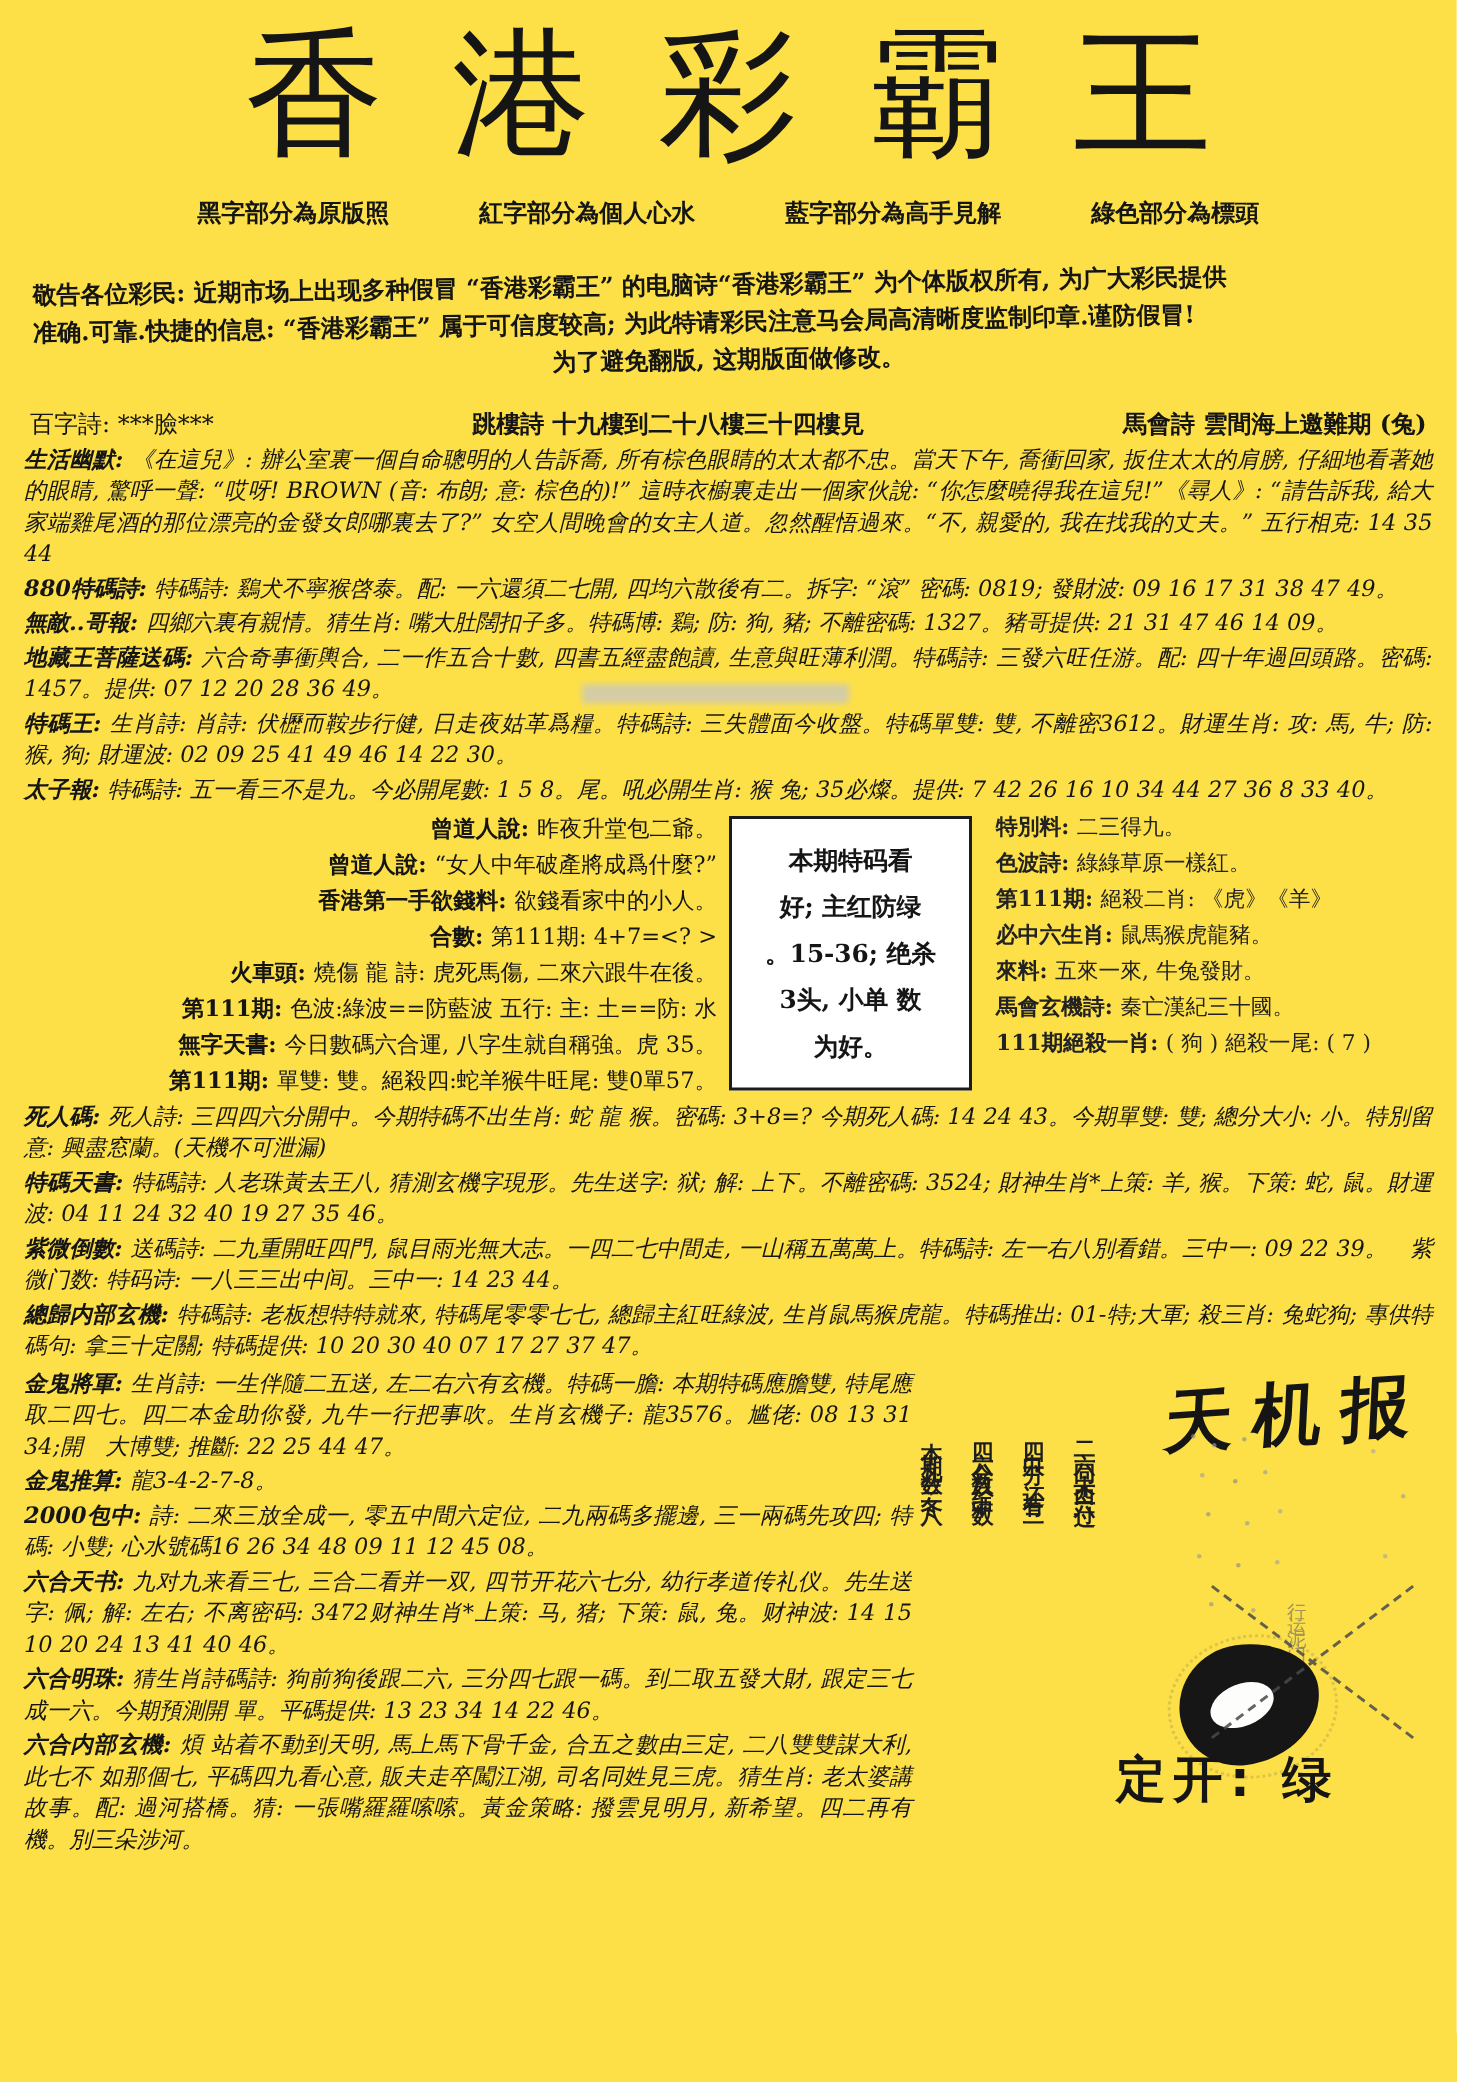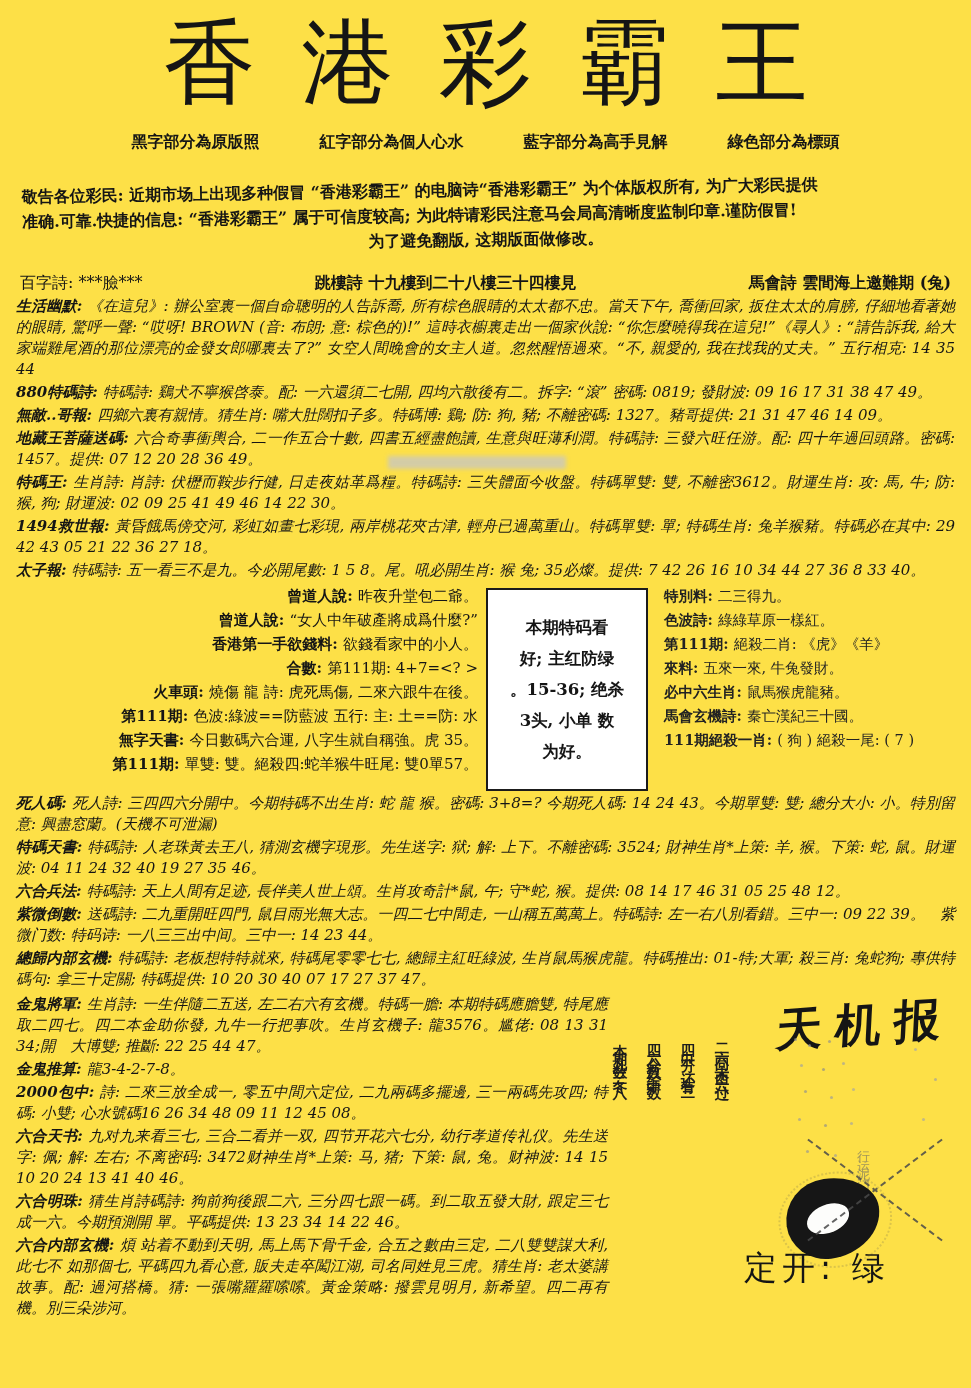--- a/index.html
+++ b/index.html
@@ -16,21 +16,21 @@
   .poemrow{display:flex; justify-content:space-between; margin:20px 20px 2px 20px; font-size:16px; line-height:22px;}
   .poemrow .b{font-weight:bold;}
   
   .sec{margin:0 16px; font-size:15px; line-height:21px; text-align:justify;font-style:italic;}
   .para{margin:2px 0;}
   .lbl{font-weight:bold;}
   
   .midzone{display:flex; margin:3px 16px 1px 16px;}
   .mid-left{width:462px;}
   .mid-left .item{line-height:24px; font-size:15px; white-space:nowrap;text-align:right;}
-  .tipsbox{width:150px; border:2px solid #1b1b1b; margin:4px 10px 0 8px; padding:22px 4px;
+  .tipsbox{width:150px; border:2px solid #1b1b1b; margin:4px 10px 0 8px; padding:12px 4px;
            font-size:16.5px; font-weight:bold; line-height:31px; text-align:center; align-self:flex-start;
            background:#fff;}
   .mid-right{flex:1; padding-left:6px;}
   .mid-right .item{line-height:24px; font-size:14.5px; white-space:nowrap; color:#222;}
   
   .bottomzone{display:flex; margin:2px 16px 0 16px;}
   .bottom-left{width:592px;}
   .bottom-right{flex:1; position:relative; height:322px;}
   .tianji{position:absolute; top:2px; right:2px; font-size:46px; font-weight:bold; letter-spacing:13px;
           transform:rotate(-4deg) skewX(-7deg); white-space:nowrap;}
@@ -48,21 +48,21 @@
   .stamp{position:absolute; left:178px; top:186px; width:94px; height:80px; background:#161616;
          border-radius:46% 54% 58% 42% / 52% 44% 56% 48%; transform:rotate(-8deg);}
   .stamp:after{content:""; position:absolute; left:20px; top:26px; width:44px; height:28px; background:#fdfdfb;
          border-radius:50%; transform:rotate(-14deg);}
   .stamp:before{content:""; position:absolute; left:-8px; top:-6px; width:110px; height:92px; border-radius:50%;
          background:transparent; box-shadow:inset 0 0 0 0 #000; border:2px dotted #55555533;}
   .xmark{position:absolute; right:4px; top:128px; width:152px; height:138px; opacity:.85;}
   .xmark:before,.xmark:after{content:""; position:absolute; left:-8px; right:-8px; top:50%; border-top:2px dashed #4a4a4a;}
   .xmark:before{transform:rotate(37deg);}
   .xmark:after{transform:rotate(-37deg);}
-  .dingkai{position:absolute; left:136px; top:254px; font-size:33px; font-weight:normal; letter-spacing:5px;
+  .dingkai{position:absolute; left:136px; top:254px; font-size:33px; font-weight:bold; letter-spacing:5px;
            font-family:"DejaVu Sans","Liberation Sans",sans-serif; white-space:nowrap;}
   .smudge{position:absolute; left:388px; top:456px; width:178px; height:13px; background:#c6c6c6;
           filter:blur(2px); opacity:.75;}
 </style>
 </head>
 <body>
 
 <div class="page">
 
   <div class="title">香港彩霸王</div>
@@ -85,21 +85,20 @@
     <span class="b">跳樓詩  十九樓到二十八樓三十四樓見</span>
     <span class="b">馬會詩  雲間海上邀難期 (兔)</span>
   </div>
 
   <div class="sec">
     <p class="para"><span class="lbl">生活幽默: </span><span>《在這兒》: 辦公室裏一個自命聰明的人告訴喬, 所有棕色眼睛的太太都不忠。當天下午, 喬衝回家, 扳住太太的肩膀, 仔細地看著她的眼睛, 驚呼一聲: “哎呀! BROWN (音: 布朗; 意: 棕色的)!” 這時衣櫥裏走出一個家伙說: “你怎麼曉得我在這兒!”《尋人》: “請告訴我, 給大家端雞尾酒的那位漂亮的金發女郎哪裏去了?” 女空人間晚會的女主人道。忽然醒悟過來。“不, 親愛的, 我在找我的丈夫。” 五行相克: 14 35 44</span></p>
     <p class="para"><span class="lbl">880特碼詩: </span><span>特碼詩: 鷄犬不寧猴啓泰。配: 一六還須二七開, 四均六散後有二。拆字: “滾” 密碼: 0819; 發財波: 09 16 17 31 38 47 49。</span></p>
     <p class="para"><span class="lbl">無敵..哥報: </span><span>四鄉六裏有親情。猜生肖: 嘴大肚闊扣子多。特碼博: 鷄; 防: 狗, 豬; 不離密碼: 1327。豬哥提供: 21 31 47 46 14 09。</span></p>
     <p class="para"><span class="lbl">地藏王菩薩送碼: </span><span>六合奇事衝輿合, 二一作五合十數, 四書五經盡飽讀, 生意與旺薄利潤。特碼詩: 三發六旺任游。配: 四十年過回頭路。密碼: 1457。提供: 07 12 20 28 36 49。</span></p>
     <p class="para"><span class="lbl">特碼王: </span><span>生肖詩: 肖詩: 伏櫪而鞍步行健, 日走夜姑革爲糧。特碼詩: 三失體面今收盤。特碼單雙: 雙, 不離密3612。財運生肖: 攻: 馬, 牛; 防: 猴, 狗; 財運波: 02 09 25 41 49 46 14 22 30。</span></p>
-    <p class="para"><span class="lbl">1494救世報: </span><span>黃昏餓馬傍交河, 彩虹如畫七彩現, 兩岸桃花夾古津, 輕舟已過萬重山。特碼單雙: 單; 特碼生肖: 兔羊猴豬。特碼必在其中: 29 42 43 05 21 22 36 27 18。</span></p>
     <p class="para"><span class="lbl">太子報: </span><span>特碼詩: 五一看三不是九。今必開尾數: 1 5 8。尾。吼必開生肖: 猴 兔; 35必燦。提供: 7 42 26 16 10 34 44 27 36 8 33 40。</span></p>
   </div>
 
   <div class="midzone">
     <div class="mid-left">
       <div class="item"><span class="lbl">曾道人說: </span><span>昨夜升堂包二爺。</span></div>
       <div class="item"><span class="lbl">曾道人說: </span><span>“女人中年破產將成爲什麼?”</span></div>
       <div class="item"><span class="lbl">香港第一手欲錢料: </span><span>欲錢看家中的小人。</span></div>
       <div class="item"><span class="lbl">合數: </span><span>第111期: 4+7=&lt;? &gt;</span></div>
       <div class="item"><span class="lbl">火車頭: </span><span>燒傷 龍 詩: 虎死馬傷, 二來六跟牛在後。</span></div>
@@ -111,31 +110,30 @@
       <div>本期特码看</div>
       <div>好; 主红防绿</div>
       <div>。15-36; 绝杀</div>
       <div>3头, 小单 数</div>
       <div>为好。</div>
     </div>
     <div class="mid-right">
       <div class="item"><span class="lbl">特別料: </span><span>二三得九。</span></div>
       <div class="item"><span class="lbl">色波詩: </span><span>綠綠草原一樣紅。</span></div>
       <div class="item"><span class="lbl">第111期: </span><span>絕殺二肖: 《虎》《羊》</span></div>
+      <div class="item"><span class="lbl">必中六生肖: </span><span>鼠馬猴虎龍豬。</span></div>
       <div class="item"><span class="lbl">來料: </span><span>五來一來, 牛兔發財。</span></div>
-      <div class="item"><span class="lbl">必中六生肖: </span><span>鼠馬猴虎龍豬。</span></div>
       <div class="item"><span class="lbl">馬會玄機詩: </span><span>秦亡漢紀三十國。</span></div>
       <div class="item"><span class="lbl">111期絕殺一肖: </span><span>( 狗 )  絕殺一尾: ( 7 )</span></div>
     </div>
   </div>
 
   <div class="sec">
     <p class="para"><span class="lbl">死人碼: </span><span>死人詩: 三四四六分開中。今期特碼不出生肖: 蛇 龍 猴。密碼: 3+8=? 今期死人碼: 14 24 43。今期單雙: 雙; 總分大小: 小。特別留意: 興盡窓蘭。(天機不可泄漏)</span></p>
     <p class="para"><span class="lbl">特碼天書: </span><span>特碼詩: 人老珠黃去王八, 猜測玄機字現形。先生送字: 狱; 解: 上下。不離密碼: 3524; 財神生肖*上策: 羊, 猴。下策: 蛇, 鼠。財運波: 04 11 24 32 40 19 27 35 46。</span></p>
-    <p class="para"><span class="lbl">六合兵法: </span><span>特碼詩: 天上人間有足迹, 長伴美人世上頌。生肖攻奇計*鼠, 午; 守*蛇, 猴。提供: 08 14 17 46 31 05 25 48 12。</span></p>
     <p class="para"><span class="lbl">紫微倒數: </span><span>送碼詩: 二九重開旺四門, 鼠目雨光無大志。一四二七中間走, 一山稱五萬萬上。特碼詩: 左一右八別看錯。三中一: 09 22 39。　紫微门数: 特码诗: 一八三三出中间。三中一: 14 23 44。</span></p>
     <p class="para"><span class="lbl">總歸内部玄機: </span><span>特碼詩: 老板想特特就來, 特碼尾零零七七, 總歸主紅旺綠波, 生肖鼠馬猴虎龍。特碼推出: 01-特;大軍; 殺三肖: 兔蛇狗; 專供特碼句: 拿三十定關; 特碼提供: 10 20 30 40 07 17 27 37 47。</span></p>
   </div>
 
   <div class="bottomzone">
     <div class="bottom-left sec" style="margin:0;">
       <p class="para"><span class="lbl">金鬼將軍: </span><span>生肖詩: 一生伴隨二五送, 左二右六有玄機。特碼一膽: 本期特碼應膽雙, 特尾應取二四七。四二本金助你發, 九牛一行把事吹。生肖玄機子: 龍3576。尴佬: 08 13 31 34;開　大博雙; 推斷: 22 25 44 47。</span></p>
       <p class="para"><span class="lbl">金鬼推算: </span><span>龍3-4-2-7-8。</span></p>
       <p class="para"><span class="lbl">2000包中: </span><span>詩: 二來三放全成一, 零五中間六定位, 二九兩碼多擺邊, 三一兩碼先攻四; 特碼: 小雙; 心水號碼16 26 34 48 09 11 12 45 08。</span></p>
       <p class="para"><span class="lbl">六合天书: </span><span>九对九来看三七, 三合二看并一双, 四节开花六七分, 幼行孝道传礼仪。先生送字: 佩; 解: 左右; 不离密码: 3472财神生肖*上策: 马, 猪; 下策: 鼠, 兔。财神波: 14 15 10 20 24 13 41 40 46。</span></p>

